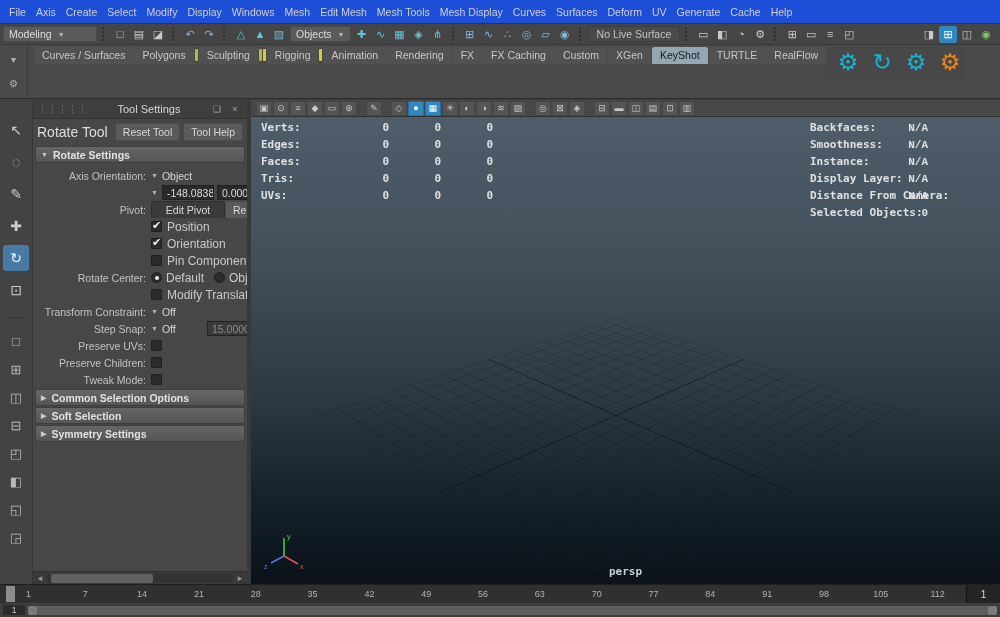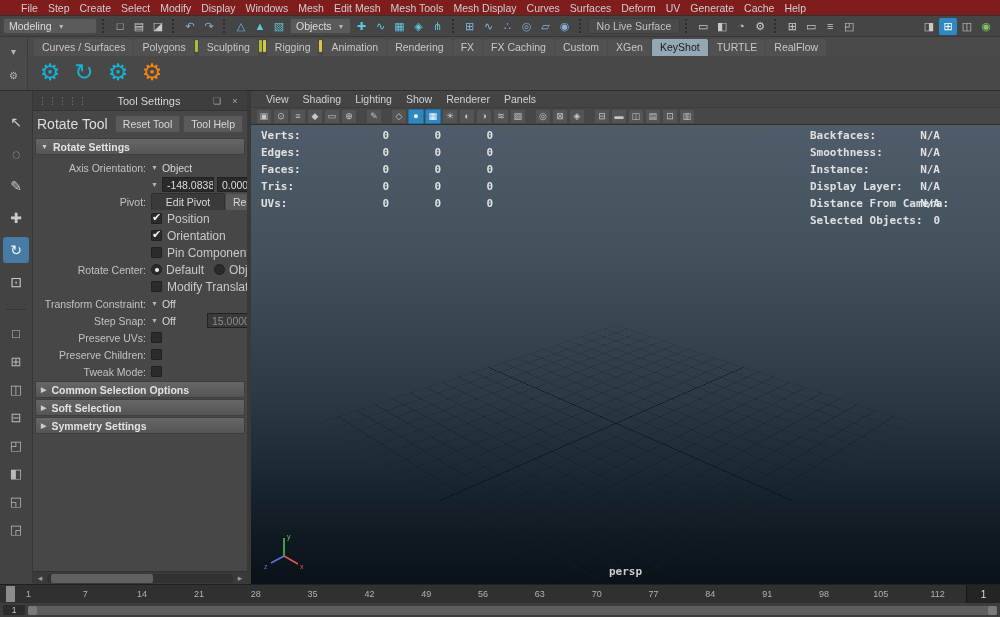--- a/index.html
+++ b/index.html
@@ -1,21 +1,21 @@
 <!DOCTYPE html>
 <html><head>
 <meta charset="utf-8">
 <style>
   *{margin:0;padding:0;box-sizing:border-box;}
   html,body{width:1000px;height:617px;overflow:hidden;}
   body{background:#444;font-family:"Liberation Sans",sans-serif;font-size:11px;color:#ccc;}
   .app{width:1000px;height:617px;display:flex;flex-direction:column;}
 
   
-  .menubar{height:16px;background:#7f1d1d;border-bottom:1px solid #323232;display:flex;align-items:center;padding-left:16px;flex:0 0 auto;}
+  .menubar{height:24px;background:#1d4ed8;border-bottom:1px solid #323232;display:flex;align-items:center;padding-left:4px;flex:0 0 auto;}
   .menu-item{padding:0 5px;font-size:10.5px;color:#cfcfcf;white-space:nowrap;cursor:default;}
 
   
   .statusline{height:21px;background:#454545;border-bottom:1px solid #383838;display:flex;align-items:center;padding:0 3px;gap:2px;flex:0 0 auto;}
   .combo{background:#5a5a5a;border:1px solid #494949;border-radius:2px;height:16px;display:flex;align-items:center;padding:0 5px;gap:6px;font-size:10.5px;color:#ddd;white-space:nowrap;}
   .combo .arr{font-size:7px;color:#b8b8b8;}
   .menuset-combo{width:94px;}
   .divider{width:4px;height:14px;border-left:2px dotted #2e2e2e;margin:0 3px;flex:0 0 auto;}
   .igroup{display:flex;align-items:center;gap:1px;}
   .sicon{width:18px;height:17px;display:flex;align-items:center;justify-content:center;font-size:11px;color:#c9c9c9;border-radius:2px;flex:0 0 auto;}
@@ -23,21 +23,21 @@
   .sicon.blue{color:#84b4dd;}
   .sicon.green{color:#7ec864;}
   .sicon.active{background:#2f88c2;color:#fff;}
   .live-field{background:#4a4a4a;border:1px solid #3e3e3e;border-radius:2px;height:16px;display:flex;align-items:center;padding:0 8px;color:#c3c3c3;font-size:10.5px;white-space:nowrap;}
   .sidebar-group{margin-left:auto;margin-right:2px;}
 
   
   .shelfwrap{height:54px;background:#4a4a4a;border-bottom:1px solid #2e2e2e;display:flex;flex:0 0 auto;}
   .shelf-side{width:28px;border-right:1px solid #3c3c3c;display:flex;flex-direction:column;align-items:center;justify-content:space-evenly;}
   .shelf-side .sicon{font-size:10px;color:#b5b5b5;}
-  .shelf-main{flex:1;display:flex;flex-direction:column;min-width:0;}
+  .shelf-main{flex:1;display:flex;flex-direction:row;min-width:0;}
   .shelf-tabs{height:19px;display:flex;align-items:flex-end;padding-left:6px;gap:1px;overflow:hidden;}
   .shelf-tab{padding:2px 8px 3px 8px;font-size:10.5px;color:#c8c8c8;background:#515151;border-radius:2px 2px 0 0;white-space:nowrap;}
   .shelf-tab.active{background:#93a7b4;color:#1b1b1b;}
   .shelf-tab.marker{padding:0;width:3px;height:12px;align-self:center;border-radius:1px;background:#a9bf39;}
   .shelf-tab.marker.yellow{background:#d9c93c;}
   .shelf-icons{height:35px;display:flex;align-items:center;padding-left:8px;gap:6px;background:#484848;}
   .shelf-icon{width:28px;height:28px;display:flex;align-items:center;justify-content:center;font-size:23px;line-height:1;}
   .shelf-icon.teal{color:#17b2d3;}
   .shelf-icon.orange{color:#f08418;}
 
@@ -98,21 +98,21 @@
   .gridplane{position:absolute;left:155px;top:88px;width:420px;height:420px;background-image:linear-gradient(rgba(16,26,34,.5) 1px,transparent 1px),linear-gradient(90deg,rgba(16,26,34,.5) 1px,transparent 1px);background-size:21px 21px;transform:perspective(800px) rotateX(64deg) rotateZ(45deg);}
   .ax-h{position:absolute;left:0;right:0;top:50%;height:1px;background:rgba(8,14,20,.8);}
   .ax-v{position:absolute;top:0;bottom:0;left:50%;width:1px;background:rgba(8,14,20,.8);}
   .hud{position:absolute;font-family:"DejaVu Sans Mono",monospace;font-weight:bold;font-size:11px;color:#e0e0e0;}
   .hud-left{left:10px;top:2px;}
   .hud-row{display:flex;align-items:center;height:17px;}
   .hud-label{width:76px;}
   .hud-val{width:52px;text-align:right;}
   .hud-right{right:60px;top:2px;width:130px;}
   .hud-rrow{position:relative;height:17px;display:flex;align-items:center;white-space:nowrap;}
-  .hud-rval{position:absolute;right:0;}
+  .hud-rval{position:absolute;right:12px;font-family:Liberation Mono, monospace;}
   .vp-cam{position:absolute;bottom:6px;left:50%;transform:translateX(-50%);font-family:"DejaVu Sans Mono",monospace;font-weight:bold;font-size:11px;color:#cfcfcf;}
   .axis-gizmo{position:absolute;left:10px;bottom:8px;}
 
   
   .timeslider{height:19px;background:#303030;border-top:1px solid #1f1f1f;display:flex;flex:0 0 auto;}
   .ts-track{flex:1;position:relative;display:flex;align-items:stretch;}
   .tick{flex:1;display:flex;align-items:center;justify-content:center;font-size:9px;color:#b2b2b2;}
   .cur-frame{position:absolute;left:6px;top:1px;bottom:1px;width:9px;background:#979797;opacity:.9;}
   .cur-time-field{width:34px;background:#242424;border-left:1px solid #151515;display:flex;align-items:center;justify-content:center;font-size:10px;color:#ddd;flex:0 0 auto;}
   .rangeslider{height:14px;background:#3d3d3d;display:flex;align-items:center;padding:2px 3px;gap:3px;flex:0 0 auto;}
@@ -123,21 +123,21 @@
   .range-handle.right{right:0;}
 </style>
 </head>
 <body>
 
 <div class="app">
 
   <div class="menubar">
 
   <span class="menu-item">File</span>
-      <span class="menu-item">Step</span>
+      <span class="menu-item">Axis</span>
       <span class="menu-item">Create</span>
       <span class="menu-item">Select</span>
       <span class="menu-item">Modify</span>
       <span class="menu-item">Display</span>
       <span class="menu-item">Windows</span>
       <span class="menu-item">Mesh</span>
       <span class="menu-item">Edit Mesh</span>
       <span class="menu-item">Mesh Tools</span>
       <span class="menu-item">Mesh Display</span>
       <span class="menu-item">Curves</span>
@@ -416,29 +416,20 @@
       <div class="hscroll">
         <span class="scroll-arrow">◂</span>
         <div class="hscroll-track">
           <div class="hscroll-thumb"></div>
         </div>
         <span class="scroll-arrow">▸</span>
       </div>
     </div>
 
     <div class="viewport">
-      <div class="vp-menus">
-
-      <span class="vp-menu">View</span>
-          <span class="vp-menu">Shading</span>
-          <span class="vp-menu">Lighting</span>
-          <span class="vp-menu">Show</span>
-          <span class="vp-menu">Renderer</span>
-          <span class="vp-menu">Panels</span>
-        </div>
       <div class="vp-toolbar">
 
       <span class="vicon">▣</span>
           <span class="vicon">⊙</span>
           <span class="vicon">≡</span>
           <span class="vicon">◆</span>
           <span class="vicon">▭</span>
           <span class="vicon">⊕</span>
           <span class="vicon gap">✎</span>
           <span class="vicon gap">◇</span>

